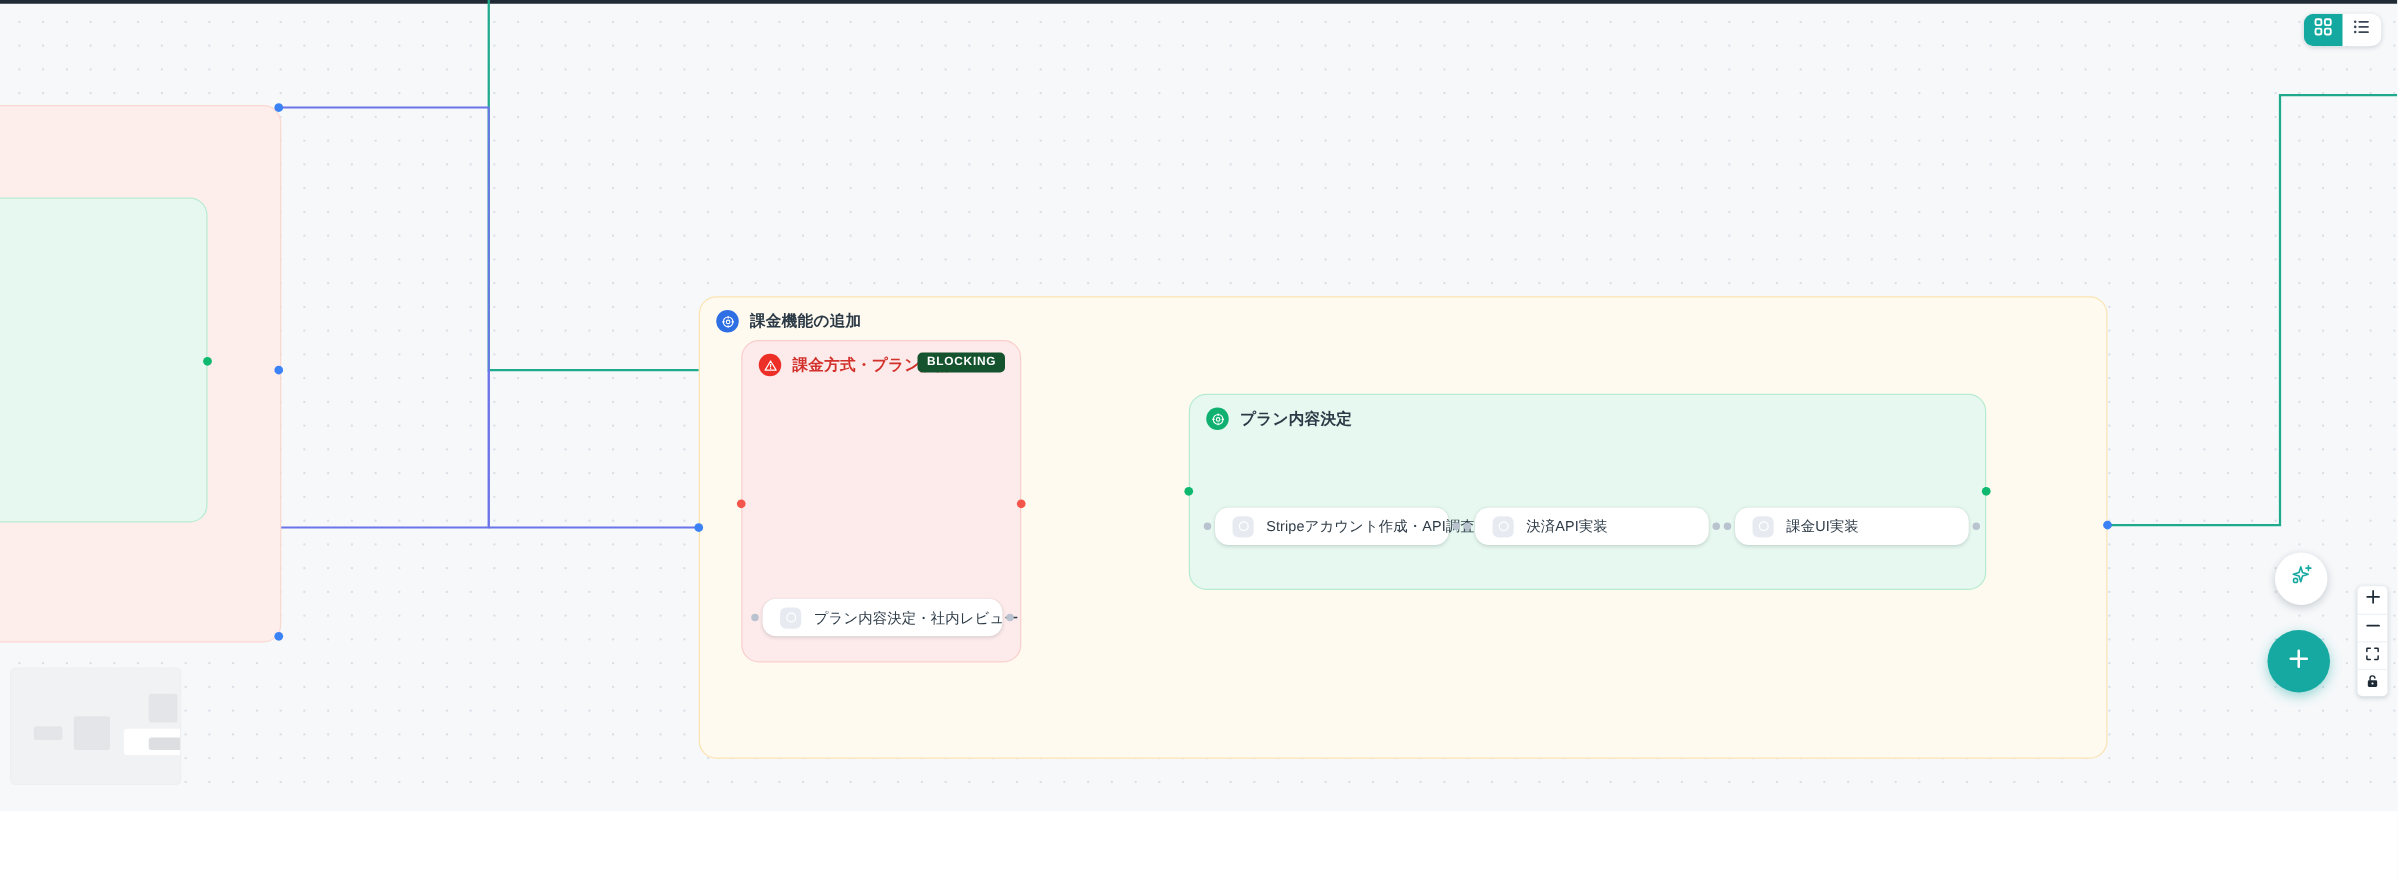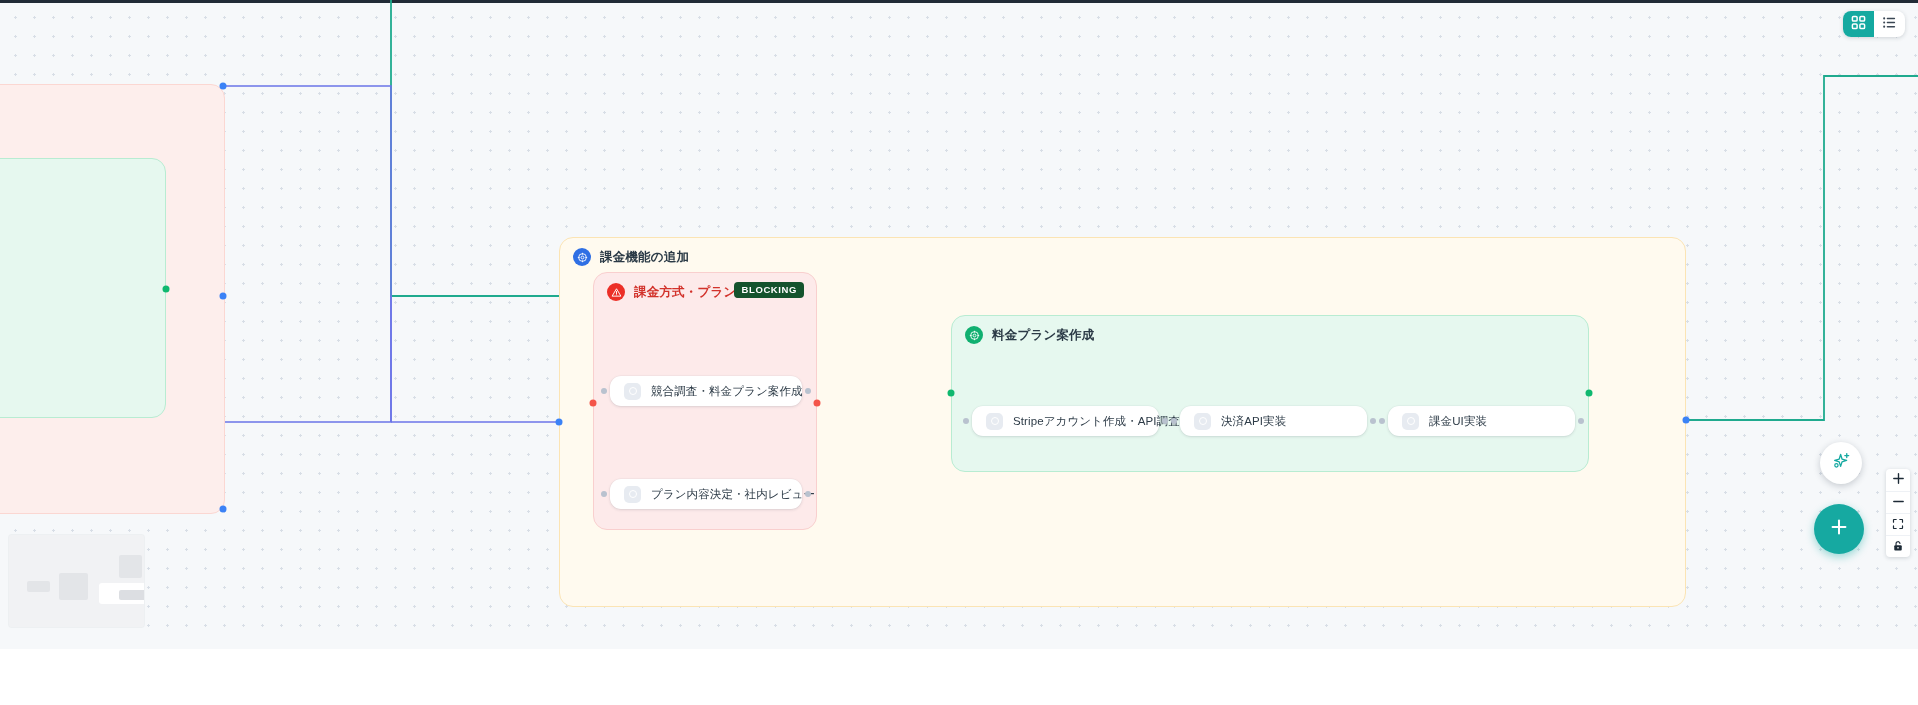--- a/index.html
+++ b/index.html
@@ -222,28 +222,20 @@
         <svg width="11" height="11" viewBox="0 0 20 20">
           <path d="M10 3.2 L18 16.6 L2 16.6 Z" fill="none" stroke="#fff" stroke-width="1.7" stroke-linejoin="round"></path>
           <line x1="10" y1="8" x2="10" y2="12" stroke="#fff" stroke-width="1.7" stroke-linecap="round"></line>
           <circle cx="10" cy="14.2" r="0.95" fill="#fff"></circle>
         </svg>
       </span>
       <span class="group-title red">課金方式・プラン設計</span>
     </div>
     <div class="badge">BLOCKING</div>
 
-    <div class="task" style="left:16px; top:103px; width:192px;">
-      <span class="status-icon">
-          <i></i>
-        </span>
-      <span class="task-label">競合調査・料金プラン案作成</span>
-      <span class="handle left"></span>
-      <span class="handle right"></span>
-    </div>
 
     <div class="task" style="left:16px; top:206px; width:192px;">
       <span class="status-icon">
           <i></i>
         </span>
       <span class="task-label">プラン内容決定・社内レビュー</span>
       <span class="handle left"></span>
       <span class="handle right"></span>
     </div>
   </div>
@@ -255,21 +247,21 @@
       <span class="ghicon ghicon-green">
         <svg width="11" height="11" viewBox="0 0 20 20">
           <circle cx="10" cy="10" r="7" fill="none" stroke="#fff" stroke-width="1.6"></circle>
           <circle cx="10" cy="10" r="2.6" fill="none" stroke="#fff" stroke-width="1.6"></circle>
           <line x1="10" y1="1.5" x2="10" y2="5" stroke="#fff" stroke-width="1.5"></line>
           <line x1="10" y1="15" x2="10" y2="18.5" stroke="#fff" stroke-width="1.5"></line>
           <line x1="1.5" y1="10" x2="5" y2="10" stroke="#fff" stroke-width="1.5"></line>
           <line x1="15" y1="10" x2="18.5" y2="10" stroke="#fff" stroke-width="1.5"></line>
         </svg>
       </span>
-      <span class="group-title">料金プラン案作成</span>
+      <span class="group-title">プラン内容決定</span>
     </div>
 
     <div class="task" style="left:20px; top:90px; width:187px;">
       <span class="status-icon">
           <i></i>
         </span>
       <span class="task-label">Stripeアカウント作成・API調査</span>
       <span class="handle left"></span>
       <span class="handle right"></span>
     </div>

